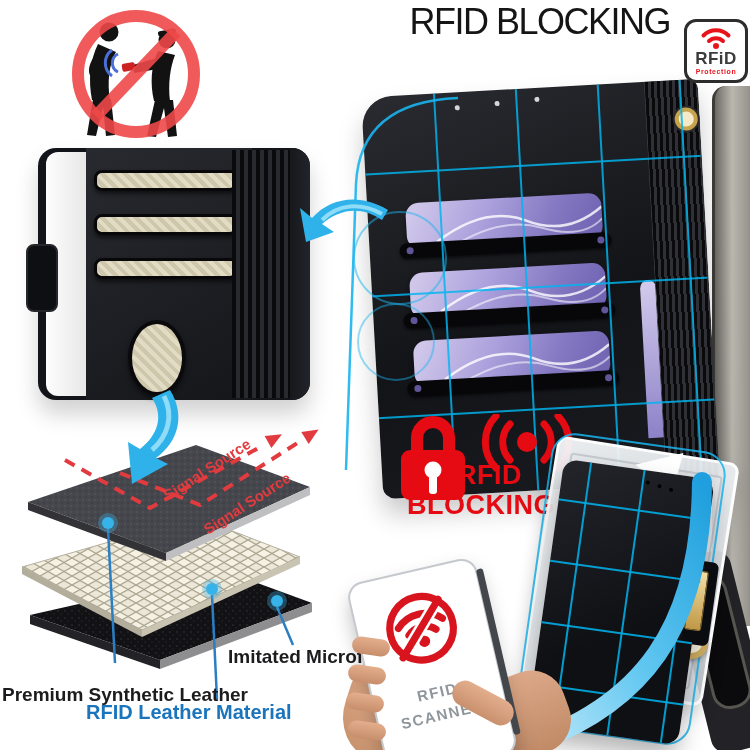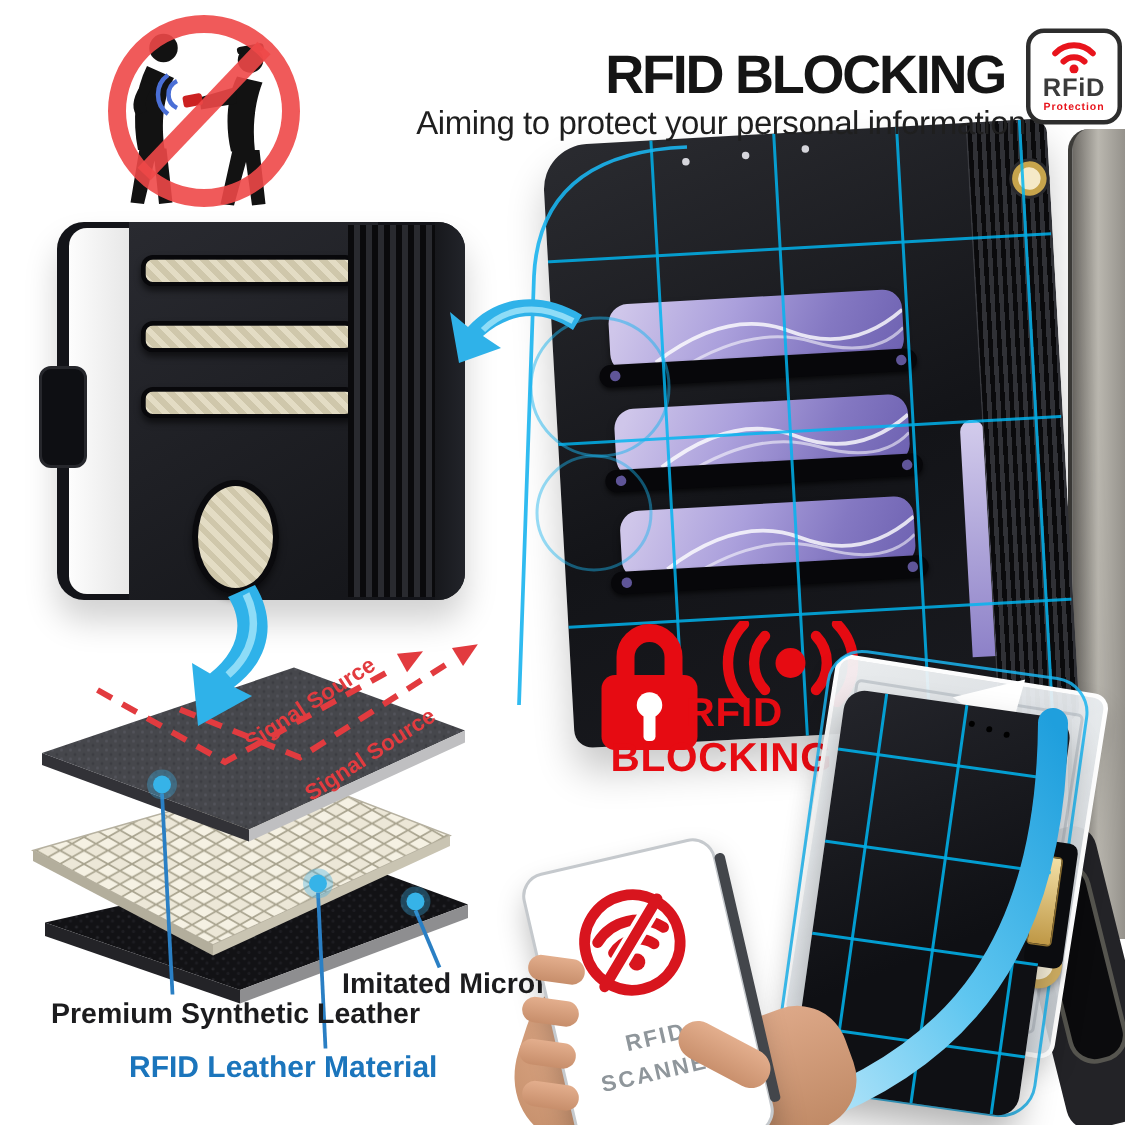--- a/index.html
+++ b/index.html
@@ -2,21 +2,21 @@
 <html><head>
 <meta charset="utf-8">
 <style>
   html,body{margin:0;padding:0;background:#fff;}
   #canvas{position:relative;width:750px;height:750px;background:#ffffff;overflow:hidden;
           font-family:"Liberation Sans","DejaVu Sans",sans-serif;}
   .abs{position:absolute;}
 
   
   .header{position:absolute;top:3px;right:66px;text-align:right;z-index:20;}
-  .title{font-size:36px;font-weight:700;letter-spacing:-1.5px;color:#151515;line-height:1.05;margin-right:14px;margin-top:28px;}
+  .title{font-size:36px;font-weight:400;letter-spacing:-1.5px;color:#151515;line-height:1.05;margin-right:14px;}
   .sub{font-size:22px;font-weight:500;letter-spacing:-0.3px;color:#1f1f1f;line-height:1.18;}
 
   
   .badge{position:absolute;left:684px;top:19px;width:58px;height:58px;border:3px solid #2d2d2d;
          border-radius:12px;background:#fff;display:flex;flex-direction:column;align-items:center;
          justify-content:center;z-index:20;}
   .badge-name{font-size:17px;font-weight:800;color:#3b3b3b;letter-spacing:0.5px;line-height:1;margin-top:1px;}
   .badge-cap{font-size:7px;font-weight:700;color:#e8141c;letter-spacing:0.6px;margin-top:1px;}
 
   
@@ -198,21 +198,20 @@
     <div class="wallet-spine"></div>
   </div>
 
   <svg class="abs" style="left:296px;top:192px;z-index:4;" width="100" height="66">
     <path d="M92 18 C 66 2 36 4 16 26 L 4 16 L 10 50 L 38 40 L 26 32 C 44 16 66 14 86 28 Z" fill="#2fb2e9"></path>
     <path d="M86 22 C 64 10 42 12 26 28" stroke="#8edcf7" stroke-width="4" fill="none"></path>
   </svg>
 
   <div class="header">
     <div class="title">RFID BLOCKING</div>
-    <div class="sub">Aiming to protect your personal information</div>
   </div>
 
   <div class="badge">
     <svg width="36" height="22" viewBox="0 0 36 22">
       <path d="M11 14 a10 10 0 0 1 14 0" stroke="#e8141c" stroke-width="4" fill="none" stroke-linecap="round"></path>
       <path d="M5.5 8.5 a17.5 17.5 0 0 1 25 0" stroke="#e8141c" stroke-width="4" fill="none" stroke-linecap="round"></path>
       <circle cx="18" cy="19" r="3" fill="#e8141c"></circle>
     </svg>
     <div class="badge-name">RFiD</div>
     <div class="badge-cap">Protection</div>
@@ -316,21 +315,21 @@
   </svg>
 
   <svg class="abs" style="left:112px;top:386px;z-index:6;" width="92" height="104" viewBox="0 0 92 104">
     <path d="M58 4 C74 30 66 56 44 72 L56 78 L20 98 L16 56 L28 63 C46 49 52 30 40 12 Z" fill="#2fb2e9"></path>
     <path d="M52 10 C62 30 56 50 40 64" stroke="#8edcf7" stroke-width="5" fill="none"></path>
   </svg>
 
   <div class="sig-label" style="left:165px;top:488px;transform:rotate(-33deg);">Signal Source</div>
   <div class="sig-label" style="left:205px;top:522px;transform:rotate(-33deg);">Signal Source</div>
 
-  <div class="llabel" style="left:2px;top:666px;margin-left:32px;">Premium Synthetic Leather</div>
+  <div class="llabel" style="left:2px;top:684px;">Premium Synthetic Leather</div>
   <div class="llabel blue" style="left:86px;top:701px;">RFID Leather Material</div>
   <div class="llabel" style="left:228px;top:646px;">Imitated Microfiber</div>
 
   <div class="shield"></div>
   <div class="bwallet-outline"></div>
   <div class="paper-tri"></div>
   <div class="gold-ring"></div>
 
   <div class="bwallet">
     <div class="bw-dot" style="left:84px;"></div>

